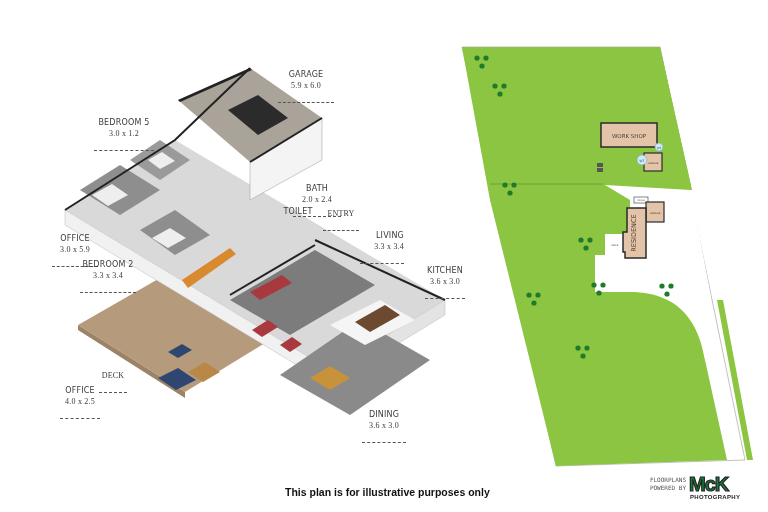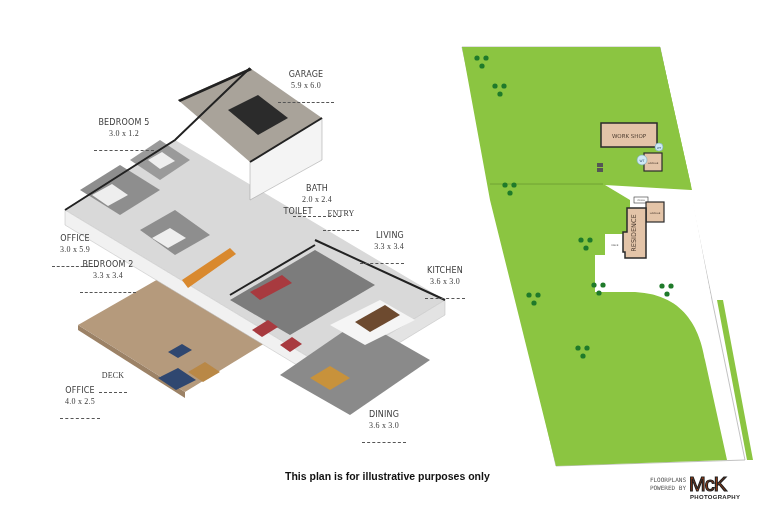--- a/index.html
+++ b/index.html
@@ -1,24 +1,24 @@
 <!DOCTYPE html>
 <html><head>
 <meta charset="utf-8">
 <style>
   html, body { margin:0; padding:0; background:#ffffff; }
   body { width:768px; height:512px; position:relative; overflow:hidden; font-family:"DejaVu Sans", sans-serif; }
   .fp { position:absolute; left:0; top:0; width:460px; height:470px; }
   .lbl { position:absolute; text-align:center; color:#3b3b3b; font-family:"DejaVu Sans", sans-serif; font-size:8px; line-height:11px; letter-spacing:0.2px; }
   .lbl .dim { display:block; border-bottom:1px dashed #555; padding-bottom:11px;font-family:Liberation Serif, serif; }
   .site { position:absolute; left:455px; top:40px; width:310px; height:430px; }
-  .footer-note { position:absolute; left:285px; top:470px; font-family:"Liberation Sans", sans-serif; font-weight:bold; font-size:10.5px; color:#111; }
+  .footer-note { position:absolute; left:285px; top:486px; font-family:"Liberation Sans", sans-serif; font-weight:bold; font-size:10.5px; color:#111; }
   .brand { position:absolute; left:628px; top:474px; width:130px; height:30px; }
   .brand .pw { position:absolute; left:0; top:2px; font-family:"DejaVu Sans Mono", monospace; font-size:6px; color:#555; line-height:8px; text-align:right; width:58px; }
-  .brand .logo { position:absolute; left:61px; top:0px; font-family:"Liberation Sans", sans-serif; font-weight:normal; font-size:20px; color:#c2410c; -webkit-text-stroke:1.2px #222; letter-spacing:-1px; line-height:20px; }
+  .brand .logo { position:absolute; left:61px; top:0px; font-family:"Liberation Sans", sans-serif; font-weight:bold; font-size:20px; color:#15803d; -webkit-text-stroke:1.2px #222; letter-spacing:-1px; line-height:20px; }
   .brand .sub { position:absolute; left:62px; top:20px; font-family:"Liberation Sans", sans-serif; font-weight:bold; font-size:6px; color:#222; letter-spacing:0.3px; }
 </style>
 </head>
 <body>
 
 <div class="fp">
   <svg width="460" height="470" viewBox="0 0 460 470">
 
     <polygon points="78,325 160,278 270,340 185,392" fill="#b59a7c"></polygon>
     <polygon points="78,325 185,392 185,398 78,330" fill="#9c8266"></polygon>

